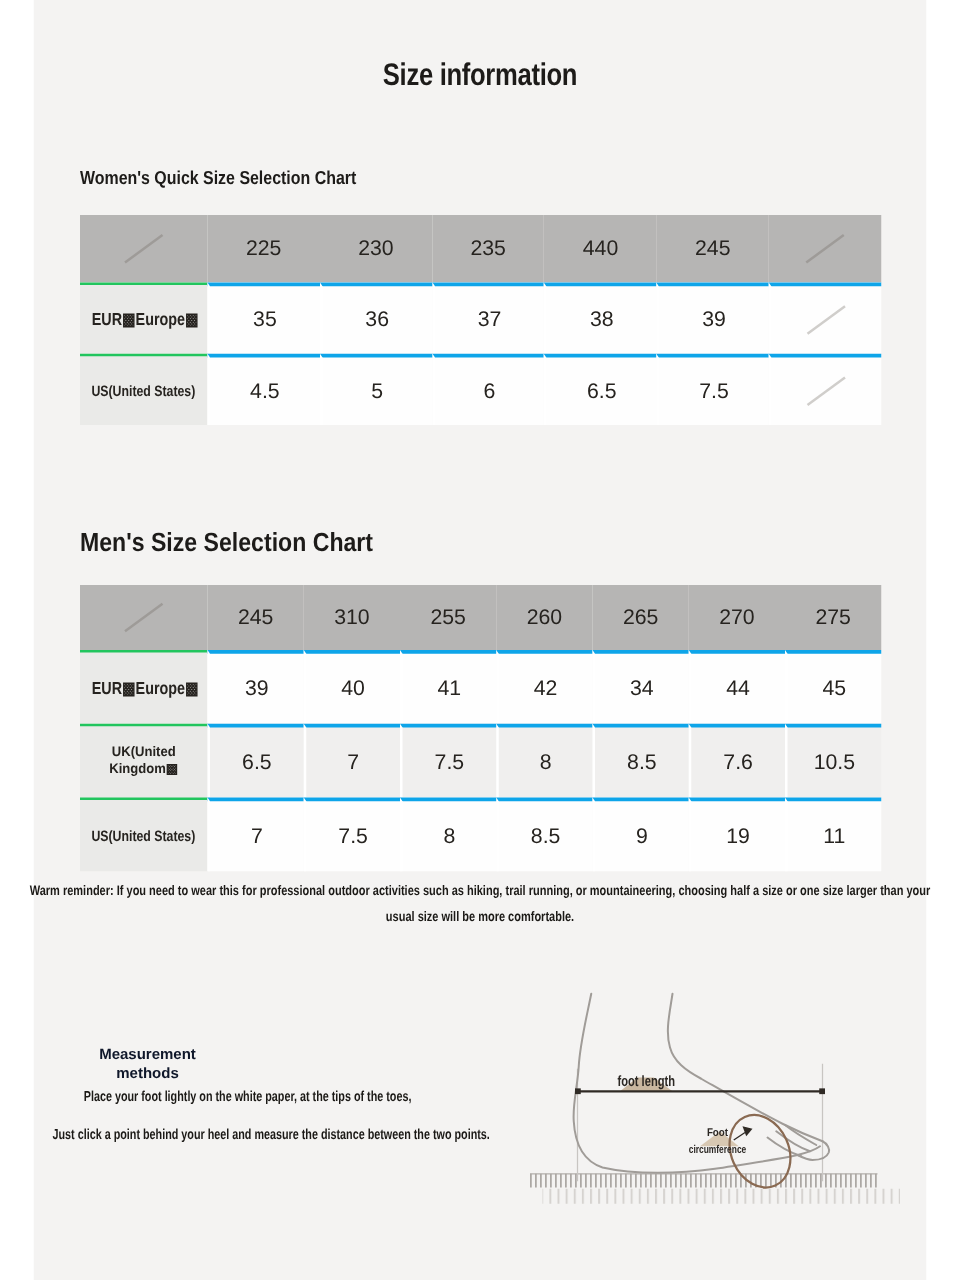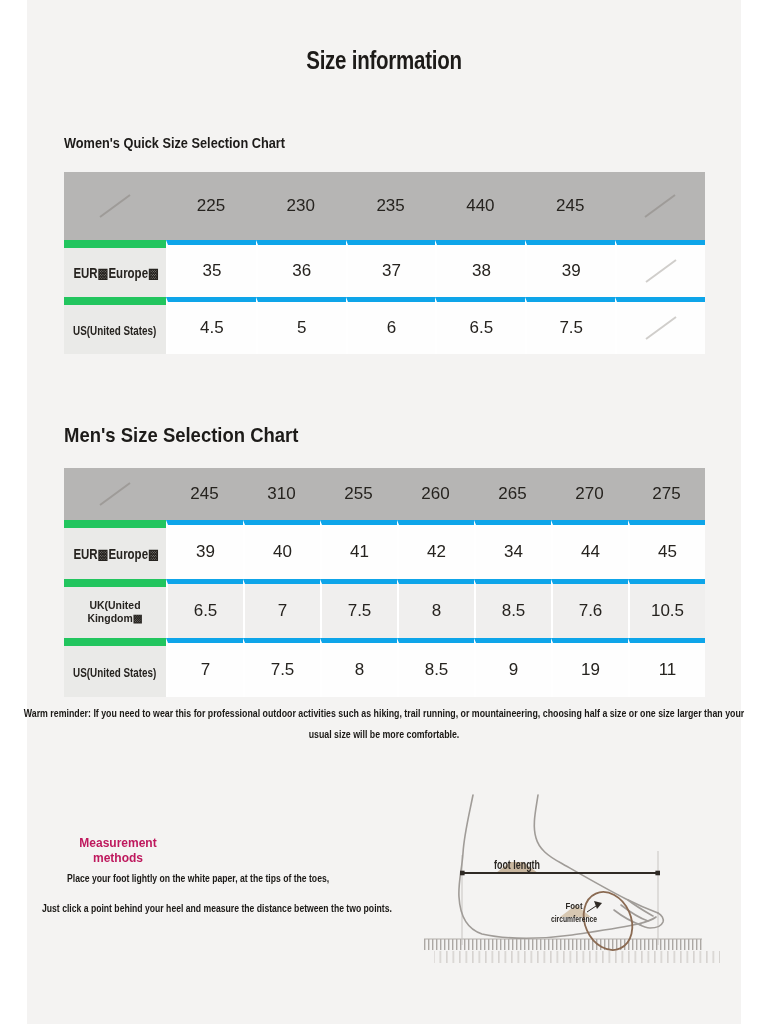--- a/index.html
+++ b/index.html
@@ -15,44 +15,44 @@
   .m-heading{position:absolute;left:64px;top:423px;margin:0;font-size:21px;font-weight:700;
          white-space:nowrap;transform:scaleX(.88);transform-origin:0 50%;}
 
   .size-table{position:absolute;left:64px;width:641px;border-collapse:separate;
          border-spacing:0;table-layout:fixed;}
   .size-table.women{top:172px;}
   .size-table.men{top:468px;}
   .size-table th,.size-table td{text-align:center;vertical-align:middle;padding:0;
          font-weight:500;color:#26231f;}
   .size-table thead th{background:#b6b5b4;font-size:17px;}
-  .women thead th{height:68px;}
+  .women thead th{height:54px;}
   .men thead th{height:52px;}
   .women tbody tr{height:57px;}
   .men tbody tr{height:59px;}
   .size-table tbody td{background:#fefefe;font-size:17px;
-         border-top:5px solid #0ea5e9;border-left:2px solid #fff;}
+         border-top:3px solid #0ea5e9;border-left:2px solid #fff;}
   .size-table tbody tr.row-gray td{background:#f0efee;}
-  .size-table tbody th.label-cell{background:#eaeae8;border-top:8px solid #22c55e;}
+  .size-table tbody th.label-cell{background:#eaeae8;border-top:2px solid #22c55e;}
   .size-table tr > *:first-child{border-left:none;}
   .col-label{width:102px;}
 
   .lbl-m{font-size:14px;font-weight:700;display:inline-block;white-space:nowrap;transform:scaleX(.82);}
   .lbl-xl{font-size:21px;font-weight:700;display:inline-block;transform:scaleX(.92);}
   .lbl-s{font-size:12px;font-weight:700;display:inline-block;white-space:nowrap;transform:scaleX(.82);}
   .lbl-xs{font-size:11px;font-weight:700;display:inline-block;width:70px;line-height:13px;transform:scaleX(.95);}
 
   .slash{width:40px;height:30px;stroke:#d0cecb;stroke-width:2;fill:none;vertical-align:middle;}
   thead .slash{stroke:#9e9b98;width:46px;}
 
   .reminder{position:absolute;left:-81px;top:703px;width:930px;text-align:center;
          font-size:11px;line-height:21px;font-weight:700;color:#1b1916;transform:scaleX(.8);}
 
   .m-title{position:absolute;left:63px;top:836px;width:110px;text-align:center;
-         font-size:12px;font-weight:700;line-height:15px;color:#be185d;}
+         font-size:12px;font-weight:700;line-height:15px;color:#0f172a;}
   .m-line{position:absolute;font-size:11.5px;font-weight:700;white-space:nowrap;color:#1b1916;
          transform:scaleX(.75);transform-origin:0 50%;}
   .m-line1{left:67px;top:872px;}
   .m-line2{left:42px;top:902px;}
 
   .foot-diagram{position:absolute;left:420px;top:793px;}
 </style>
 </head>
 <body>
 

